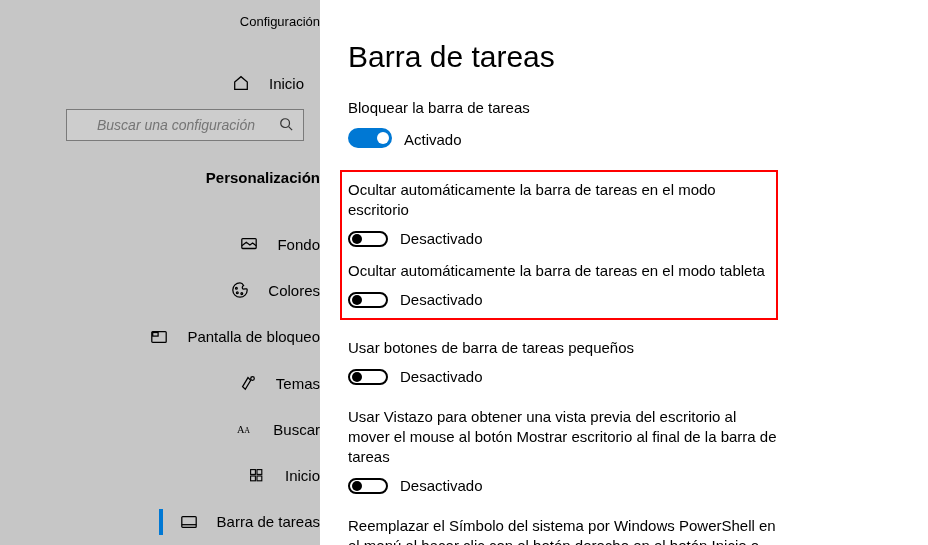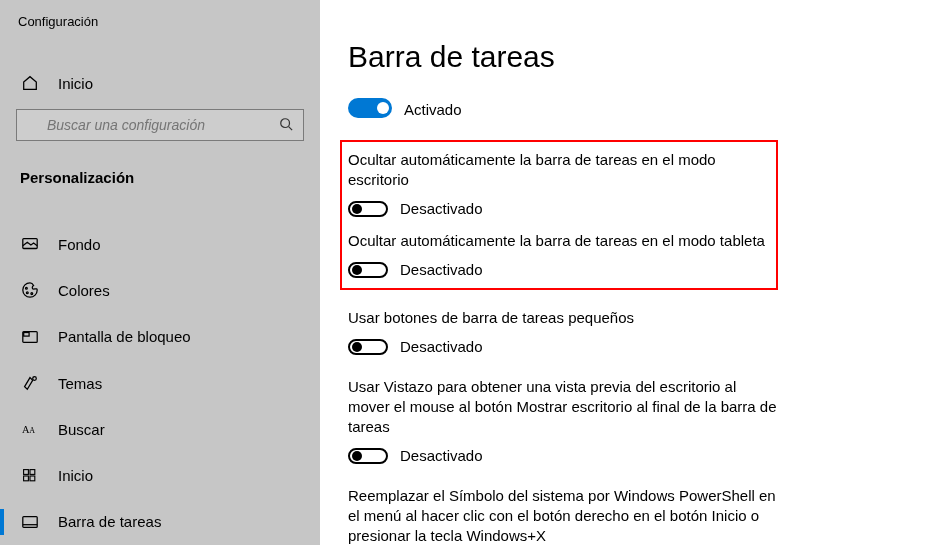--- a/index.html
+++ b/index.html
@@ -11,20 +11,21 @@
     background: #fff;
     overflow: hidden;
   }
   .app { display: flex; width: 100%; height: 100%; }
   .sidebar {
     width: 320px;
     background: #c6c6c6;
     padding-top: 10px;
     display: flex;
     flex-direction: column;
+    align-items: flex-end;
   }
   .app-title {
     font-size: 13px;
     padding: 4px 0 0 18px;
     color: #000;
   }
   .home-row {
     display: flex; align-items: center;
     padding: 10px 16px 10px 20px;
     margin-top: 34px;
@@ -239,20 +240,21 @@
         </svg>
       </span>
       <span class="label">Barra de tareas</span>
     </div>
   </div>
 
   <div class="main">
     <h1 class="page-title">Barra de tareas</h1>
 
     <div class="setting">
+      <div class="setting-label">Bloquear la barra de tareas</div>
       <div class="toggle-row">
         <div class="toggle on"></div>
         <span class="toggle-state">Activado</span>
       </div>
     </div>
 
     <div class="highlight-box">
       <div class="setting">
         <div class="setting-label">Ocultar automáticamente la barra de tareas en el modo escritorio</div>
         <div class="toggle-row">

